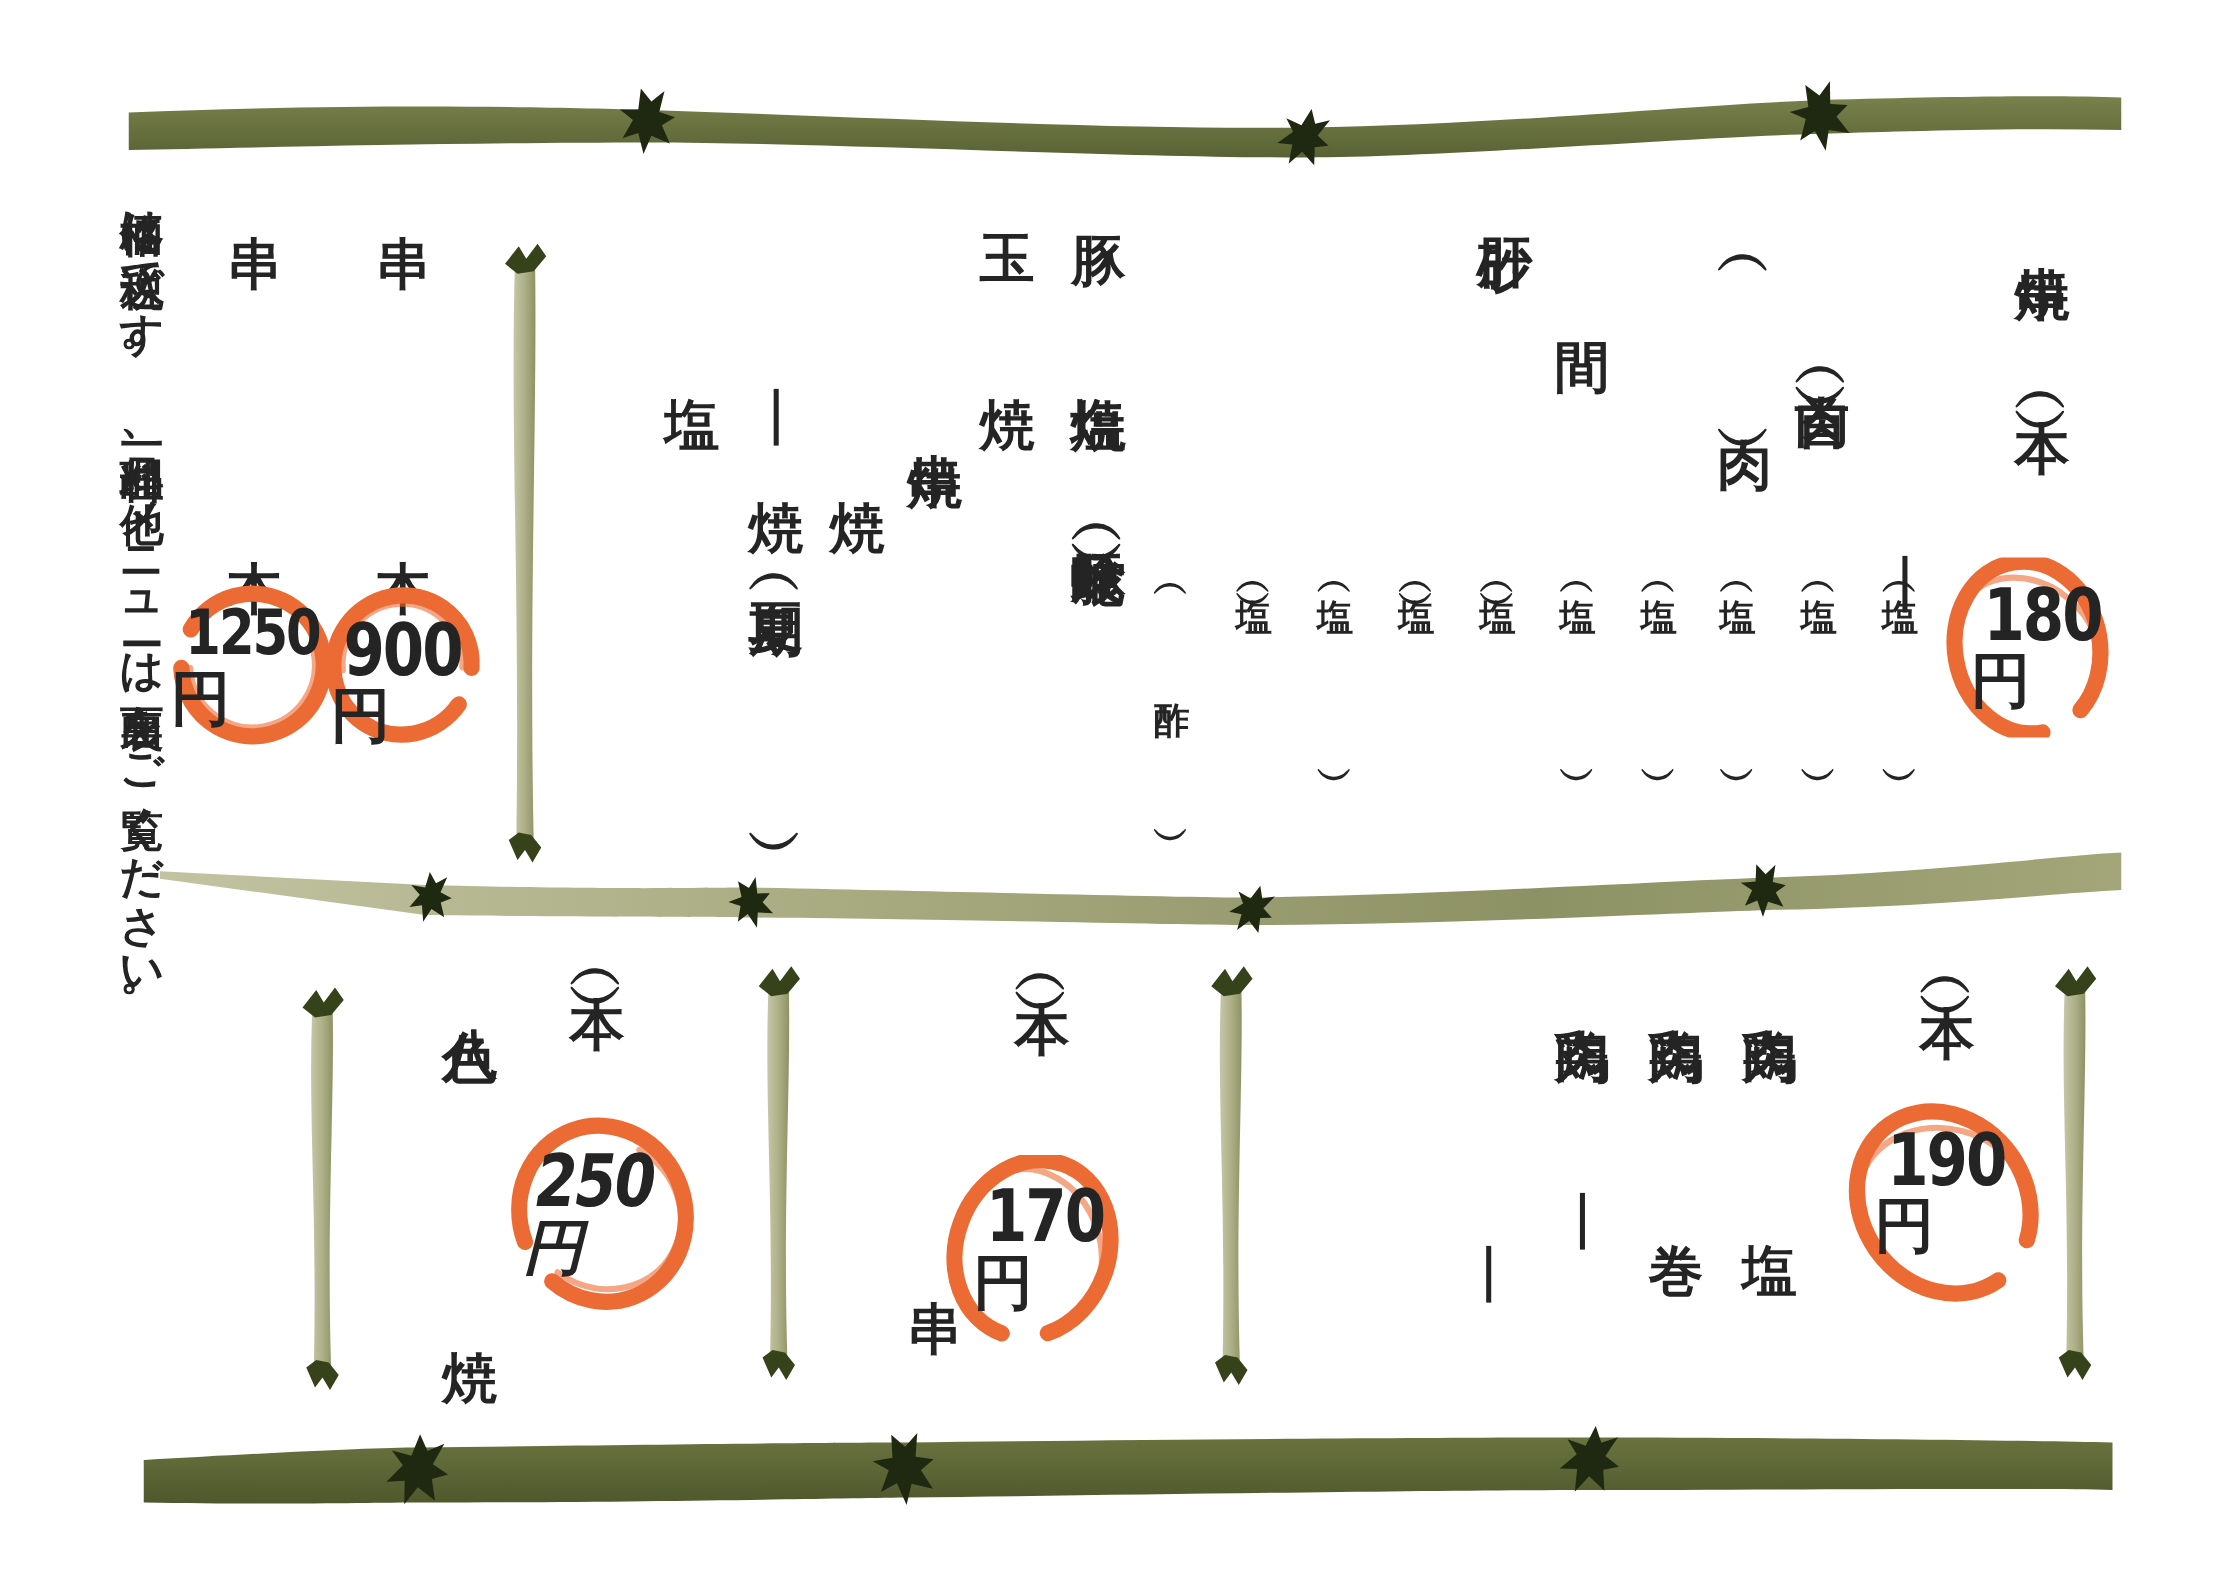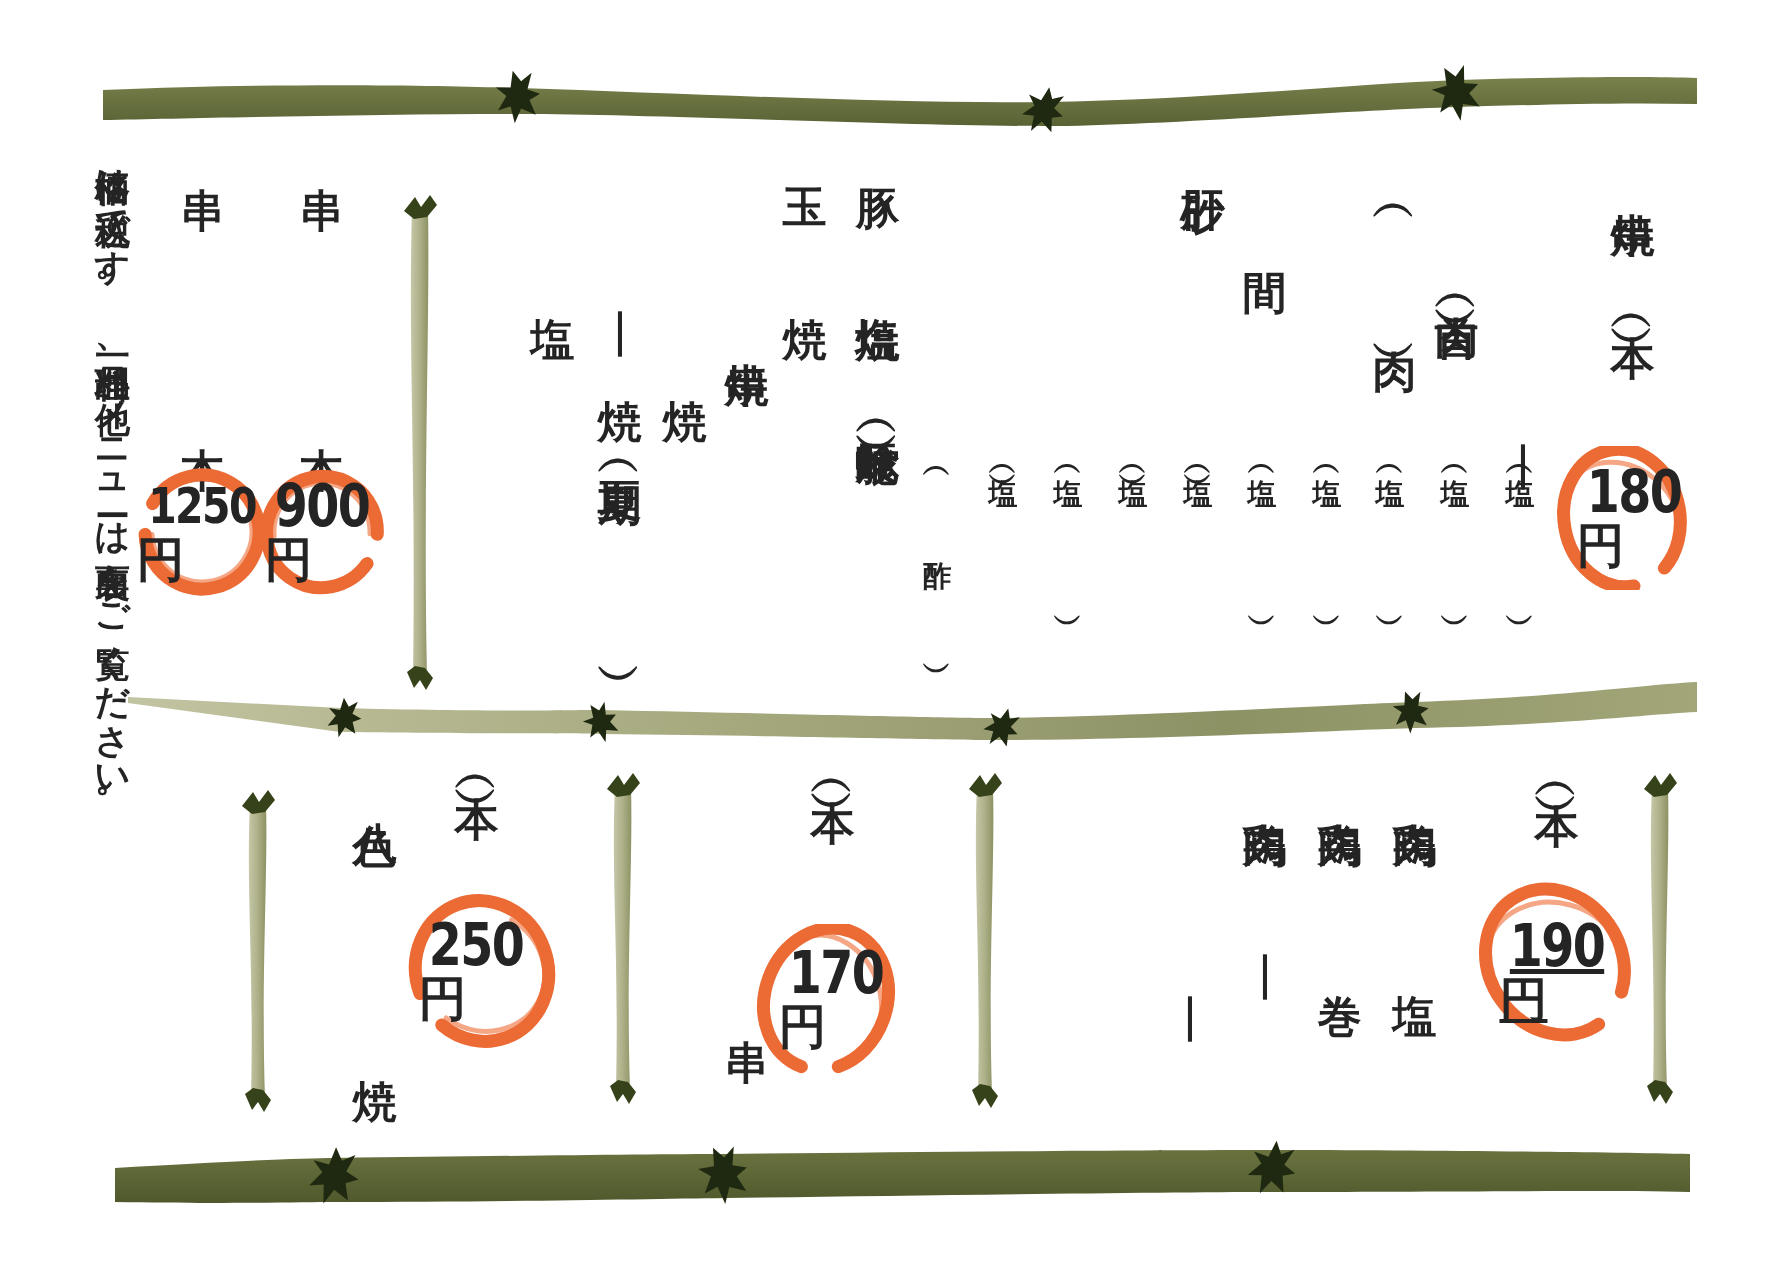--- a/index.html
+++ b/index.html
@@ -172,36 +172,36 @@
       <div class="stamp-text" style="left: 71px; top: 71px; transform: translate(-50%, -50%);">
         <div class="stamp-num" style="font-size: 50px;">1250</div>
         <div class="stamp-unit">円</div>
       </div>
     </div>
     <div class="stamp" style="left: 253px; top: 462px; width: 138px; height: 140px;">
       <svg width="138" height="140">
         <ellipse cx="69" cy="70" rx="55" ry="56" fill="none" stroke="#ec6a33" stroke-width="13" pathLength="100" stroke-dasharray="91 9" stroke-linecap="round" opacity="1" transform="rotate(35 69 70)"></ellipse>
         <ellipse cx="69" cy="70" rx="48" ry="49" fill="none" stroke="#ec6a33" stroke-width="5" pathLength="100" stroke-dasharray="52 48" stroke-linecap="round" opacity="0.6" transform="rotate(175 69 70)"></ellipse>
       </svg>
-      <div class="stamp-text" style="left: 69px; top: 70px; transform: translate(-50%, -50%);">
+      <div class="stamp-text" style="left: 69px; top: 84px; transform: translate(-50%, -50%);">
         <div class="stamp-num">900</div>
         <div class="stamp-unit">円</div>
       </div>
     </div>
     <div class="stamp" style="left: 1539px; top: 446px; width: 166px; height: 144px;">
       <svg width="166" height="144">
         <ellipse cx="83" cy="72" rx="69" ry="58" fill="none" stroke="#ec6a33" stroke-width="13" pathLength="100" stroke-dasharray="91 9" stroke-linecap="round" opacity="1" transform="rotate(80 83 72)"></ellipse>
         <ellipse cx="83" cy="72" rx="62" ry="51" fill="none" stroke="#ec6a33" stroke-width="5" pathLength="100" stroke-dasharray="52 48" stroke-linecap="round" opacity="0.6" transform="rotate(220 83 72)"></ellipse>
       </svg>
       <div class="stamp-text" style="left: 95px; top: 72px; transform: translate(-50%, -50%);">
         <div class="stamp-num">180</div>
         <div class="stamp-unit">円</div>
       </div>
     </div>
-    <div class="stamp" style="left: 402px; top: 886px; width: 160px; height: 170px;">
+    <div class="stamp" style="left: 402px; top: 886px; width: 160px; height: 170px; font-style: italic;">
       <svg width="160" height="170">
         <ellipse cx="80" cy="85" rx="66" ry="71" fill="none" stroke="#ec6a33" stroke-width="13" pathLength="100" stroke-dasharray="91 9" stroke-linecap="round" opacity="1" transform="rotate(160 80 85)"></ellipse>
         <ellipse cx="80" cy="85" rx="59" ry="64" fill="none" stroke="#ec6a33" stroke-width="5" pathLength="100" stroke-dasharray="52 48" stroke-linecap="round" opacity="0.6" transform="rotate(300 80 85)"></ellipse>
       </svg>
       <div class="stamp-text" style="left: 74px; top: 85px; transform: translate(-50%, -50%);">
         <div class="stamp-num">250</div>
         <div class="stamp-unit">円</div>
       </div>
     </div>
     <div class="stamp" style="left: 740px; top: 924px; width: 172px; height: 150px;">
@@ -212,18 +212,18 @@
       <div class="stamp-text" style="left: 96px; top: 75px; transform: translate(-50%, -50%);">
         <div class="stamp-num">170</div>
         <div class="stamp-unit">円</div>
       </div>
     </div>
     <div class="stamp" style="left: 1465px; top: 882px; width: 180px; height: 160px;">
       <svg width="180" height="160">
         <ellipse cx="90" cy="80" rx="76" ry="66" fill="none" stroke="#ec6a33" stroke-width="13" pathLength="100" stroke-dasharray="91 9" stroke-linecap="round" opacity="1" transform="rotate(55 90 80)"></ellipse>
         <ellipse cx="90" cy="80" rx="69" ry="59" fill="none" stroke="#ec6a33" stroke-width="5" pathLength="100" stroke-dasharray="52 48" stroke-linecap="round" opacity="0.6" transform="rotate(195 90 80)"></ellipse>
       </svg>
-      <div class="stamp-text" style="left: 92px; top: 90px; transform: translate(-50%, -50%); text-decoration: underline;">
+      <div class="stamp-text" style="left: 92px; top: 72px; transform: translate(-50%, -50%);">
         <div class="stamp-num">190</div>
         <div class="stamp-unit">円</div>
       </div>
     </div>
   </div>
 
 </body></html>

